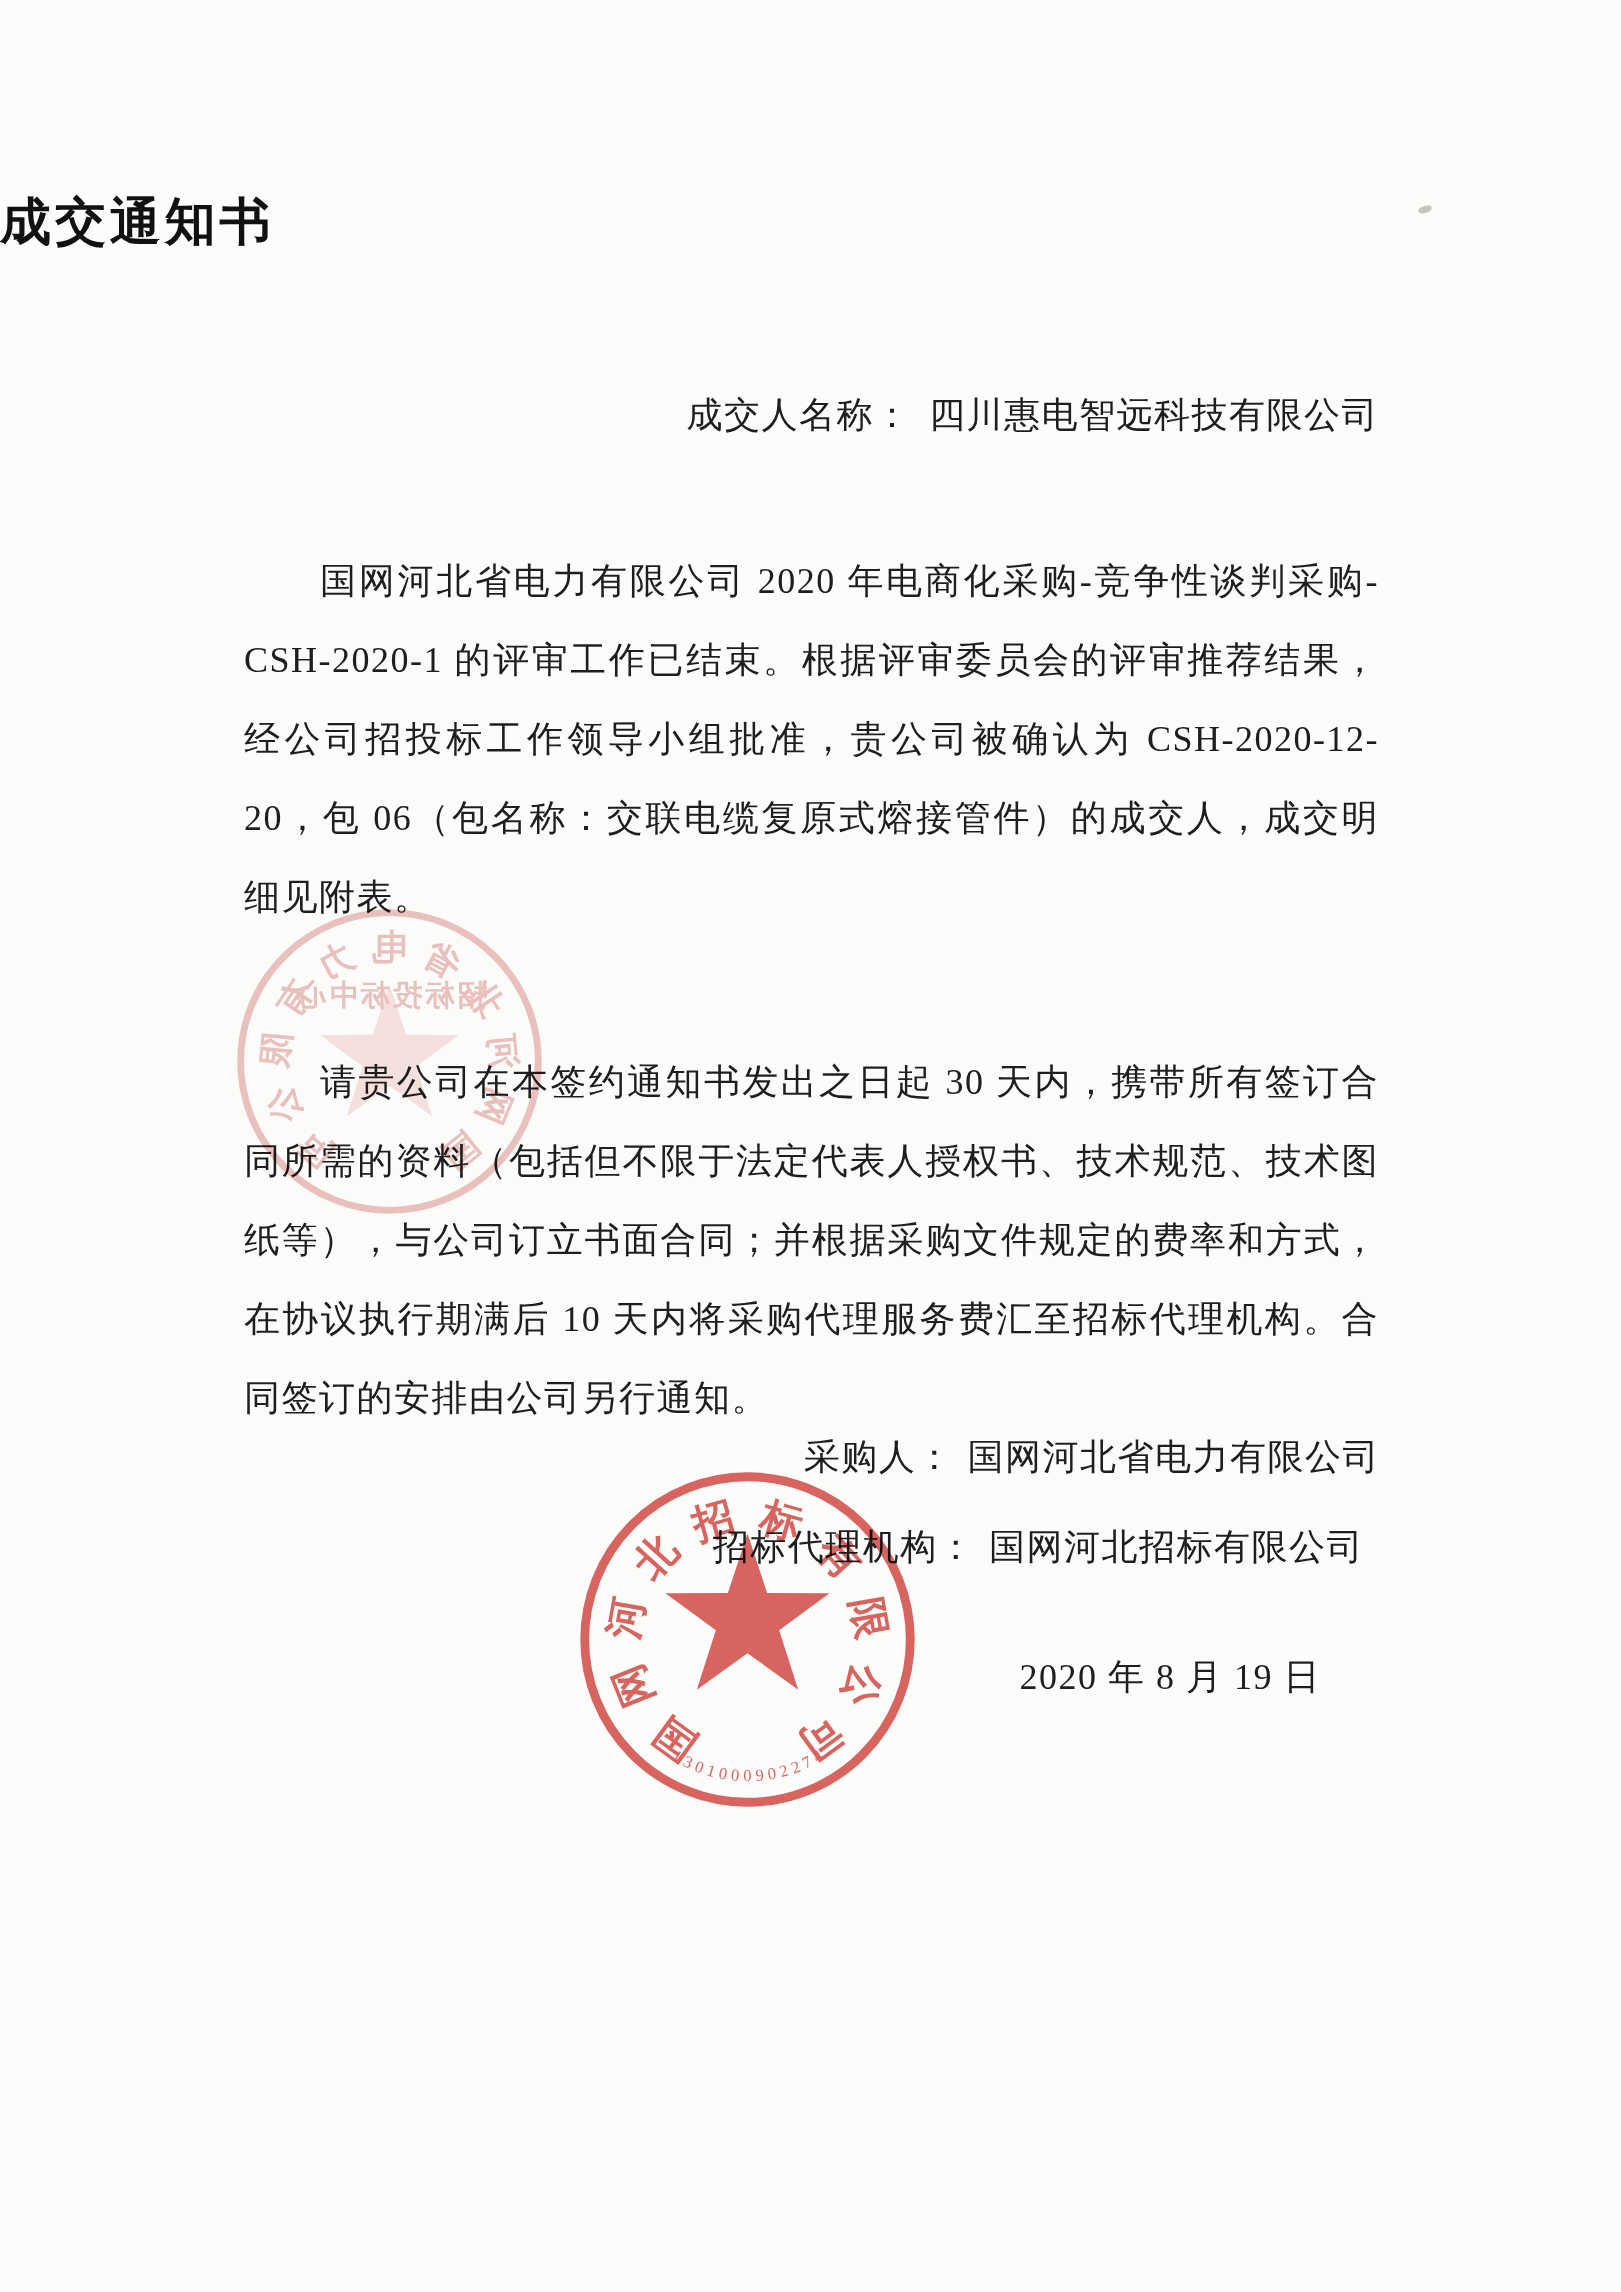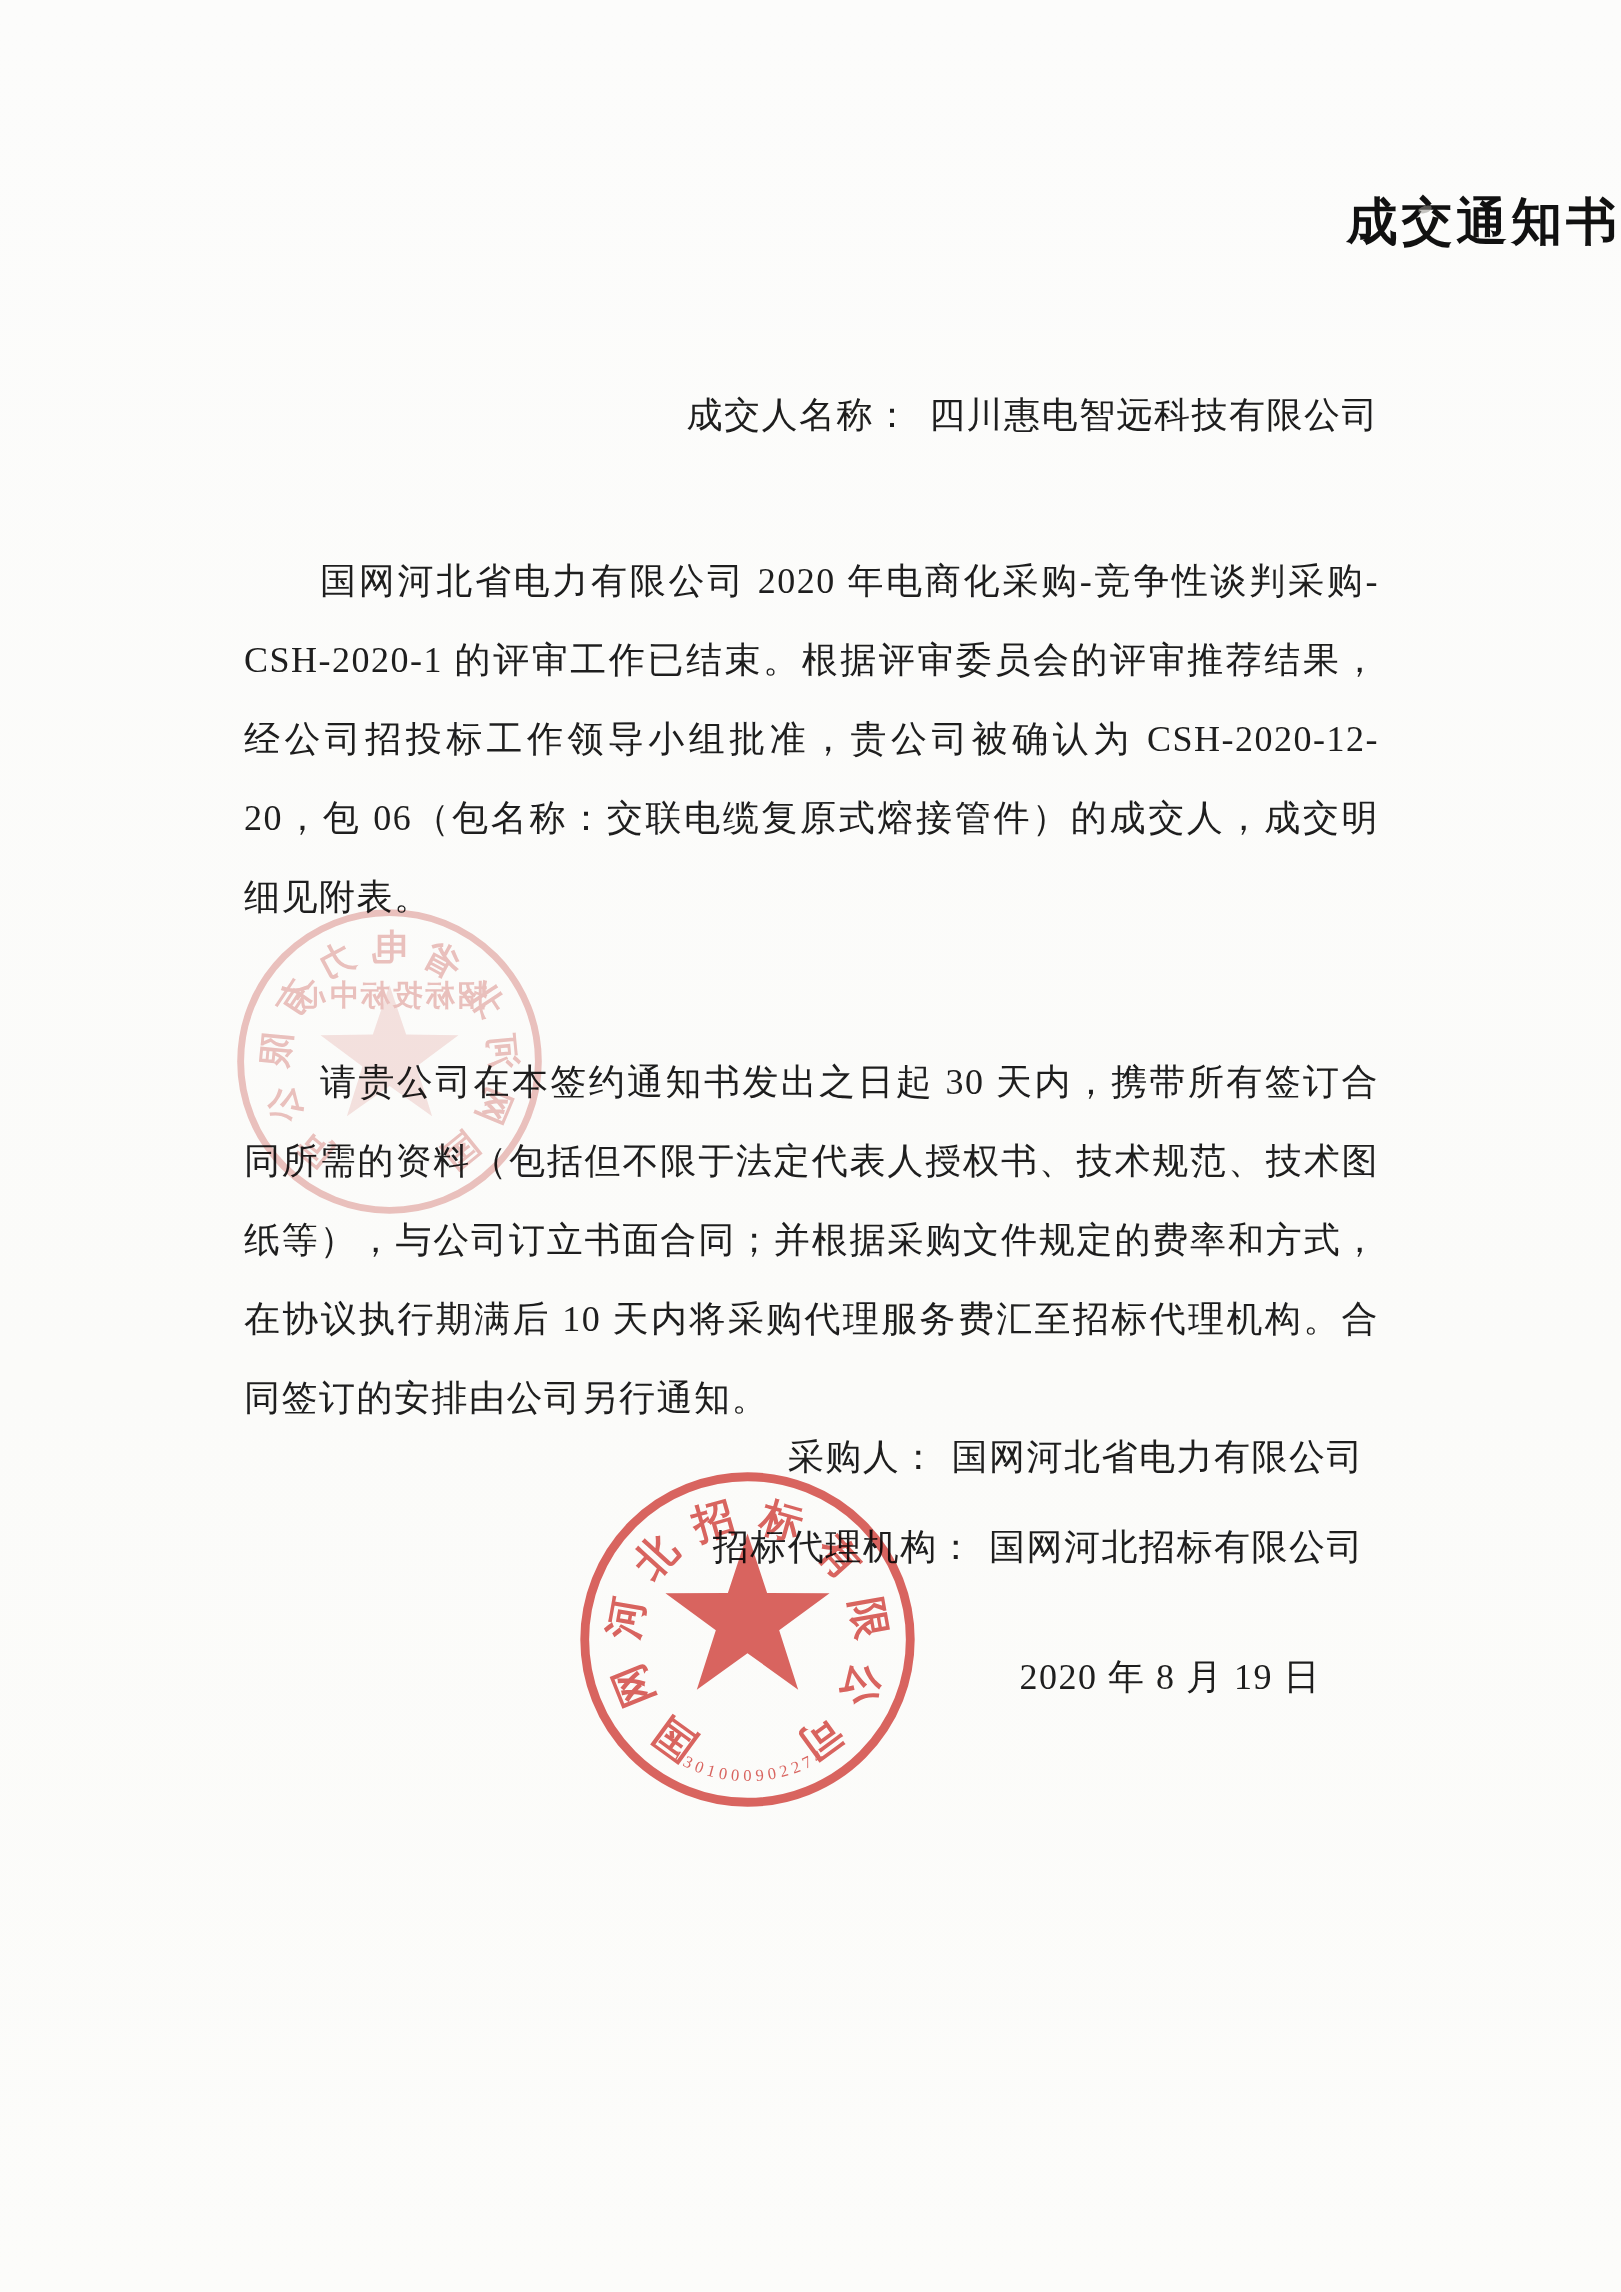--- a/index.html
+++ b/index.html
@@ -12,21 +12,21 @@
   .page {
     position: relative;
     width: 1621px; height: 2293px;
     background: linear-gradient(180deg, #fcfcfb 0%, #fbfbf9 60%, #fcfcfa 100%);
     overflow: hidden;
     color: #1c1c1c;
   }
   .title {
     position: absolute;
     top: 188px; left: 0; width: 100%;
-    text-align: right;
+    text-align: left;
     font-size: 51px;
     font-weight: bold;
     letter-spacing: 3.9px;
     color: #111;
   }
   .text-block {
     position: absolute;
     left: 244px; width: 1135px;
     font-size: 36px;
     line-height: 79px;
@@ -39,21 +39,21 @@
   .para-1 { top: 506px; text-indent: 76px; }
   .para-2 { top: 1007px; text-indent: 76px; }
   .sig-line {
     position: absolute;
     font-size: 36px;
     letter-spacing: 1.5px;
     color: #1e1e1e;
     white-space: nowrap;
   }
   .sig-line .label { margin-right: 13.7px; }
-  .sig-purchaser { top: 1433px; right: 257px; }
+  .sig-purchaser { top: 1433px; right: 241px; }
   .sig-agency   { top: 1523px; right: 257px; }
   .sig-date     { top: 1653px; right: 300px; }
   svg.seal {
     position: absolute;
     mix-blend-mode: multiply;
     pointer-events: none;
   }
   #seal-mirror { left: 223px; top: 895px; opacity: 0.48; filter: blur(0.4px); }
   #seal-agency { left: 571px; top: 1463px; opacity: 0.85; }
   .artifact {

